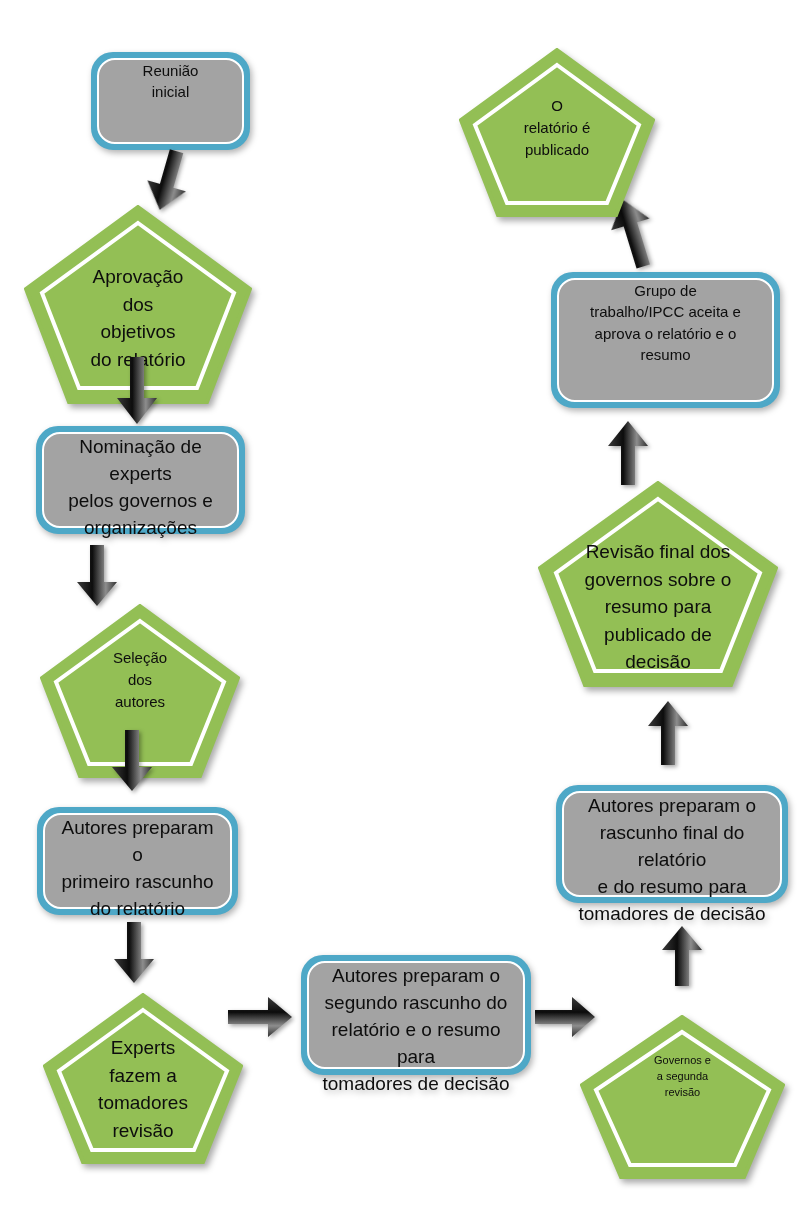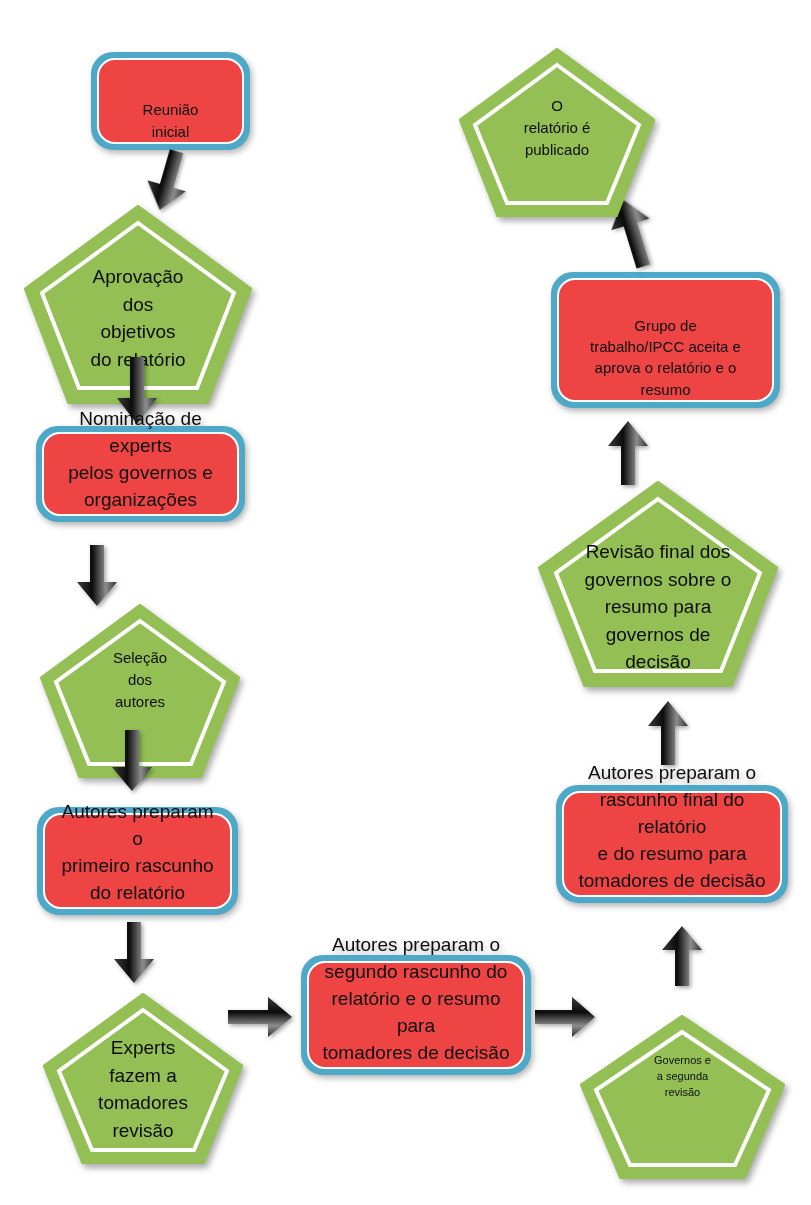--- a/index.html
+++ b/index.html
@@ -30,23 +30,23 @@
     padding: 4px;
     box-sizing: border-box;
     filter: drop-shadow(2px 3px 3px rgba(0,0,0,0.30));
   }
   .rbox-inner {
     width: 100%;
     height: 100%;
     box-sizing: border-box;
     border: 2px solid #ffffff;
     border-radius: 18px;
-    background: #ef4444;
+    background: #a3a3a3;
     display: flex;
-    align-items: flex-end;
+    align-items: flex-start;
     justify-content: center;
     text-align: center;
   }
   .rbox-inner .lbl {
     color: #0d0d0d;
     line-height: 1.42;
     padding: 0 10px;
   }
 
   
@@ -131,21 +131,21 @@
         <stop offset="0%" stop-color="#3a3a3a"></stop>
             <stop offset="38%" stop-color="#0c0c0c"></stop>
         <stop offset="72%" stop-color="#8d8d8d"></stop>
             <stop offset="100%" stop-color="#2f2f2f"></stop>
       </linearGradient>
         </defs>
       <polygon points="15,0 29,0 29,41 42,41 22,67 2,41 15,41" fill="url(#gA2)"></polygon>
     </svg>
   </div>
 
-  <div class="node rbox" style="left:36px; top:426px; width:209px; height:96px;">
+  <div class="node rbox" style="left:36px; top:426px; width:209px; height:108px;">
     <div class="rbox-inner">
       <div class="lbl fs14">
         <div>Nominação de experts</div>
         <div>pelos governos e</div>
         <div>organizações</div>
       </div>
     </div>
   </div>
 
   <div class="arrow" style="left:75px; top:545px; width:44px; height:62px;">
@@ -321,21 +321,21 @@
   <div class="node pent" style="left:538px; top:481px; width:240px; height:207px;">
     <svg viewBox="0 0 240 207" preserveAspectRatio="none">
       <polygon points="120,2 238,87 193,204 47,204 2,87" fill="#93bf55"></polygon>
       <polygon points="120,2 238,87 193,204 47,204 2,87" fill="none" stroke="#93bf55" stroke-width="4"></polygon>
       <polygon points="120,18 222,92 183,190 57,190 18,92" fill="none" stroke="#ffffff" stroke-width="4"></polygon>
     </svg>
     <div class="ptext fs14" style="top:57px;">
       <div>Revisão final dos</div>
       <div>governos sobre o</div>
       <div>resumo para</div>
-      <div>governos de</div>
+      <div>publicado de</div>
       <div>decisão</div>
     </div>
   </div>
 
   <div class="arrow" style="left:606px; top:420px; width:44px; height:66px;">
     <svg viewBox="0 0 44 66" preserveAspectRatio="none">
       <defs>
           <linearGradient id="gA10" x1="0" y1="0" x2="1" y2="0">
         <stop offset="0%" stop-color="#3a3a3a"></stop>
             <stop offset="38%" stop-color="#0c0c0c"></stop>

